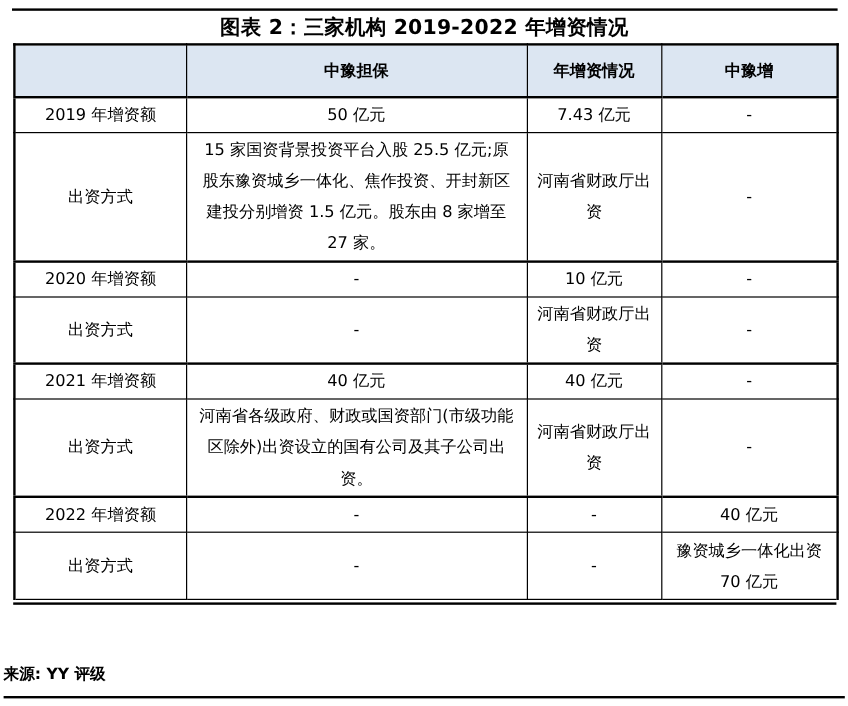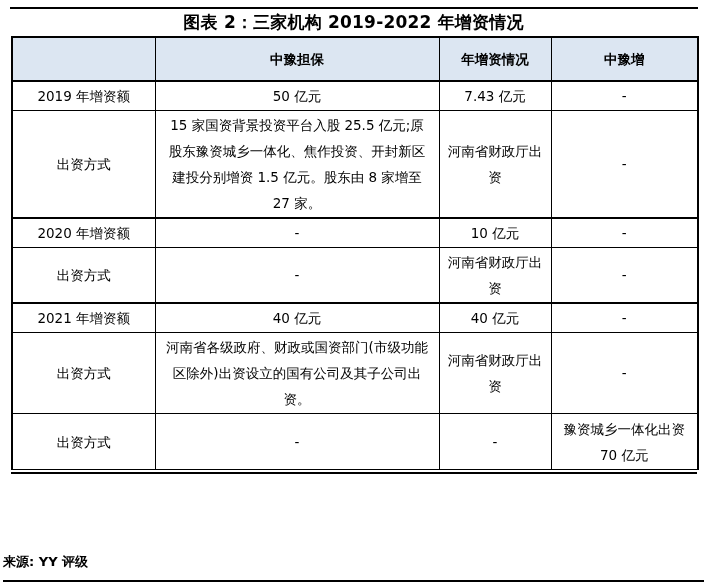--- a/index.html
+++ b/index.html
@@ -144,20 +144,26 @@
         <td>40 亿元</td>
         <td>40 亿元</td>
         <td>-</td>
       </tr>
       <tr style="height:81px">
         <td class="label">出资方式</td>
         <td>河南省各级政府、财政或国资部门(市级功能区除外)出资设立的国有公司及其子公司出资。</td>
         <td>河南省财政厅出资</td>
         <td>-</td>
       </tr>
+      <tr class="sep" style="height:28px">
+        <td class="label bold">2022 年增资额</td>
+        <td>-</td>
+        <td>-</td>
+        <td>40 亿元</td>
+      </tr>
       <tr style="height:56px">
         <td class="label">出资方式</td>
         <td>-</td>
         <td>-</td>
         <td>豫资城乡一体化出资 70 亿元</td>
       </tr>
     </tbody>
   </table>
 </div>
 

